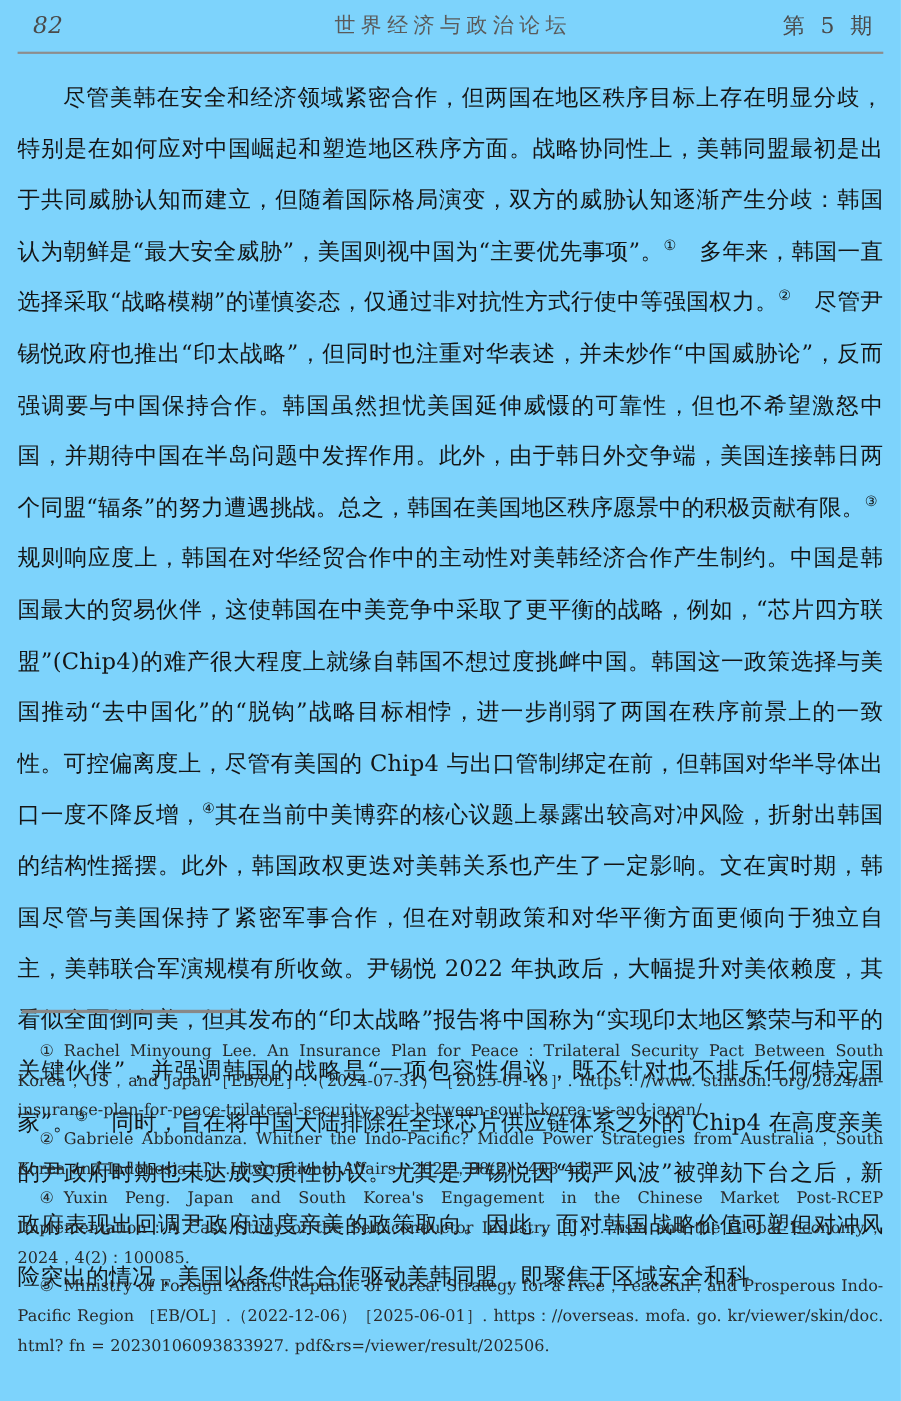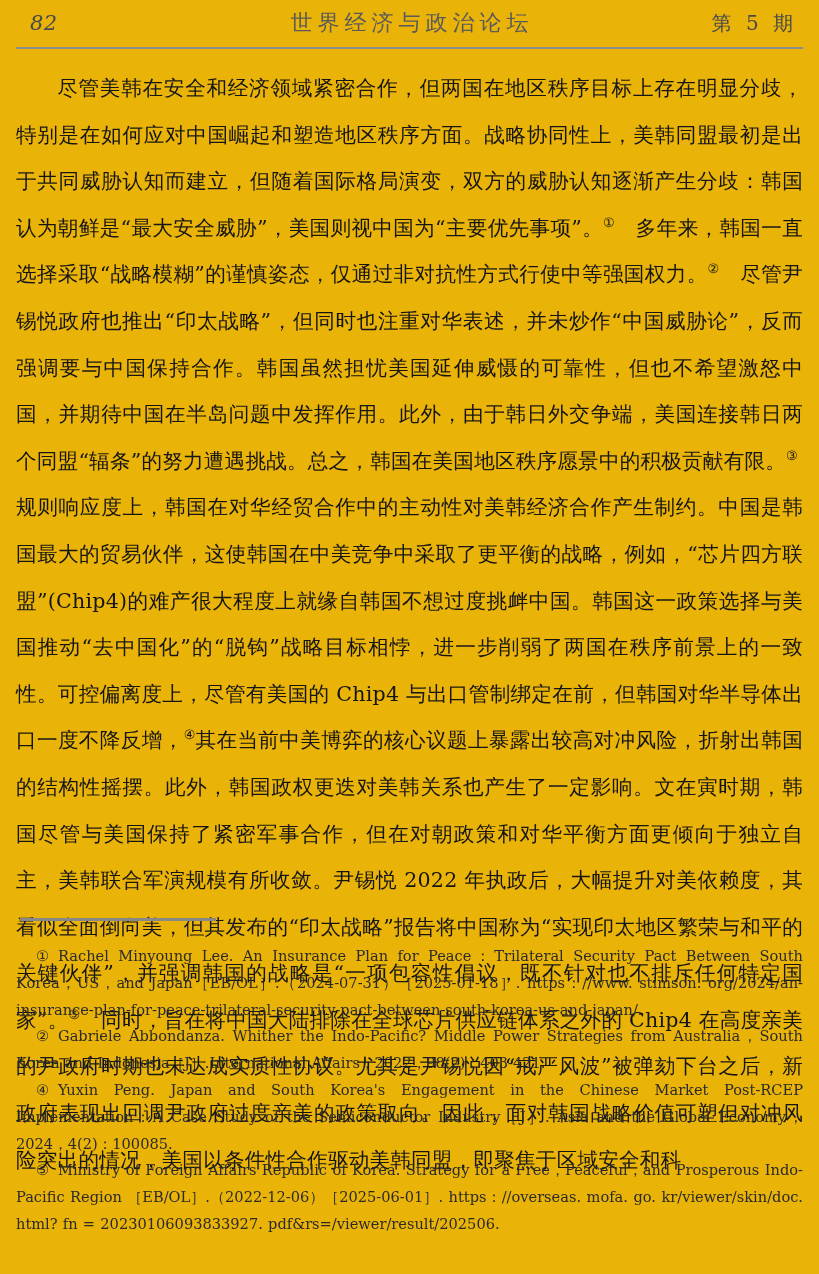--- a/index.html
+++ b/index.html
@@ -15,21 +15,21 @@
     color: #1b1b1b;
     -webkit-font-smoothing: antialiased;
   }
 
   .page {
     position: relative;
     width: 819px;
     height: 1274px;
     box-sizing: border-box;
     padding: 0 16px;
-    background: #eab308;
+    background: #7dd3fc;
   }
 
   
   .running-head {
     position: relative;
     height: 46px;
     display: flex;
     align-items: center;
     justify-content: space-between;
   }
@@ -40,21 +40,21 @@
     color: #4a4a4a;
     letter-spacing: 0.5px;
     padding-left: 14px;
   }
   .journal-title {
     position: absolute;
     left: 0;
     right: 0;
     text-align: center;
     font-family: Liberation Serif, serif;
-    font-size: 22px;
+    font-size: 19px;
     letter-spacing: 5px;
     color: #5a5a5a;
     text-indent: 5px;
   }
   .issue {
     font-family: "DejaVu Serif", "Liberation Serif", serif;
     font-size: 20px;
     letter-spacing: 4px;
     color: #4a4a4a;
     padding-right: 6px;

